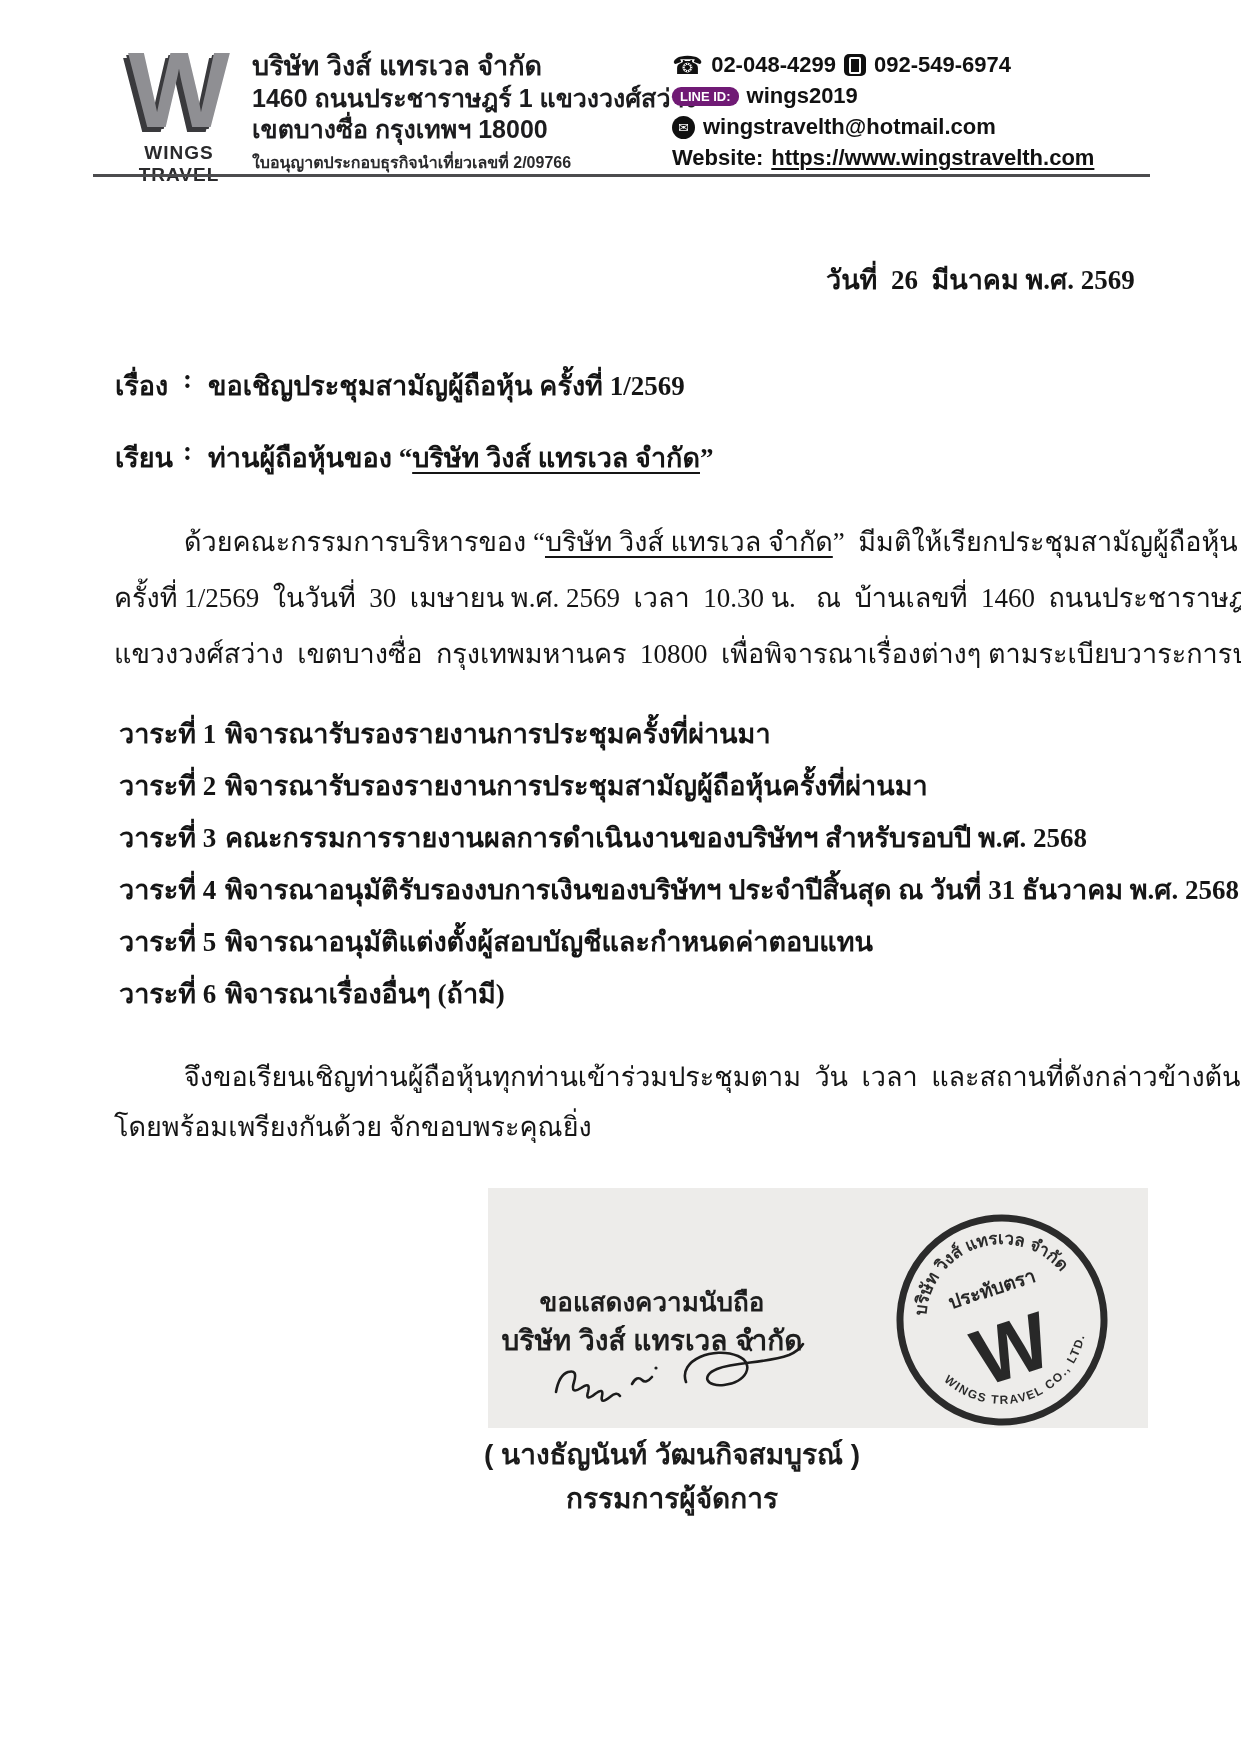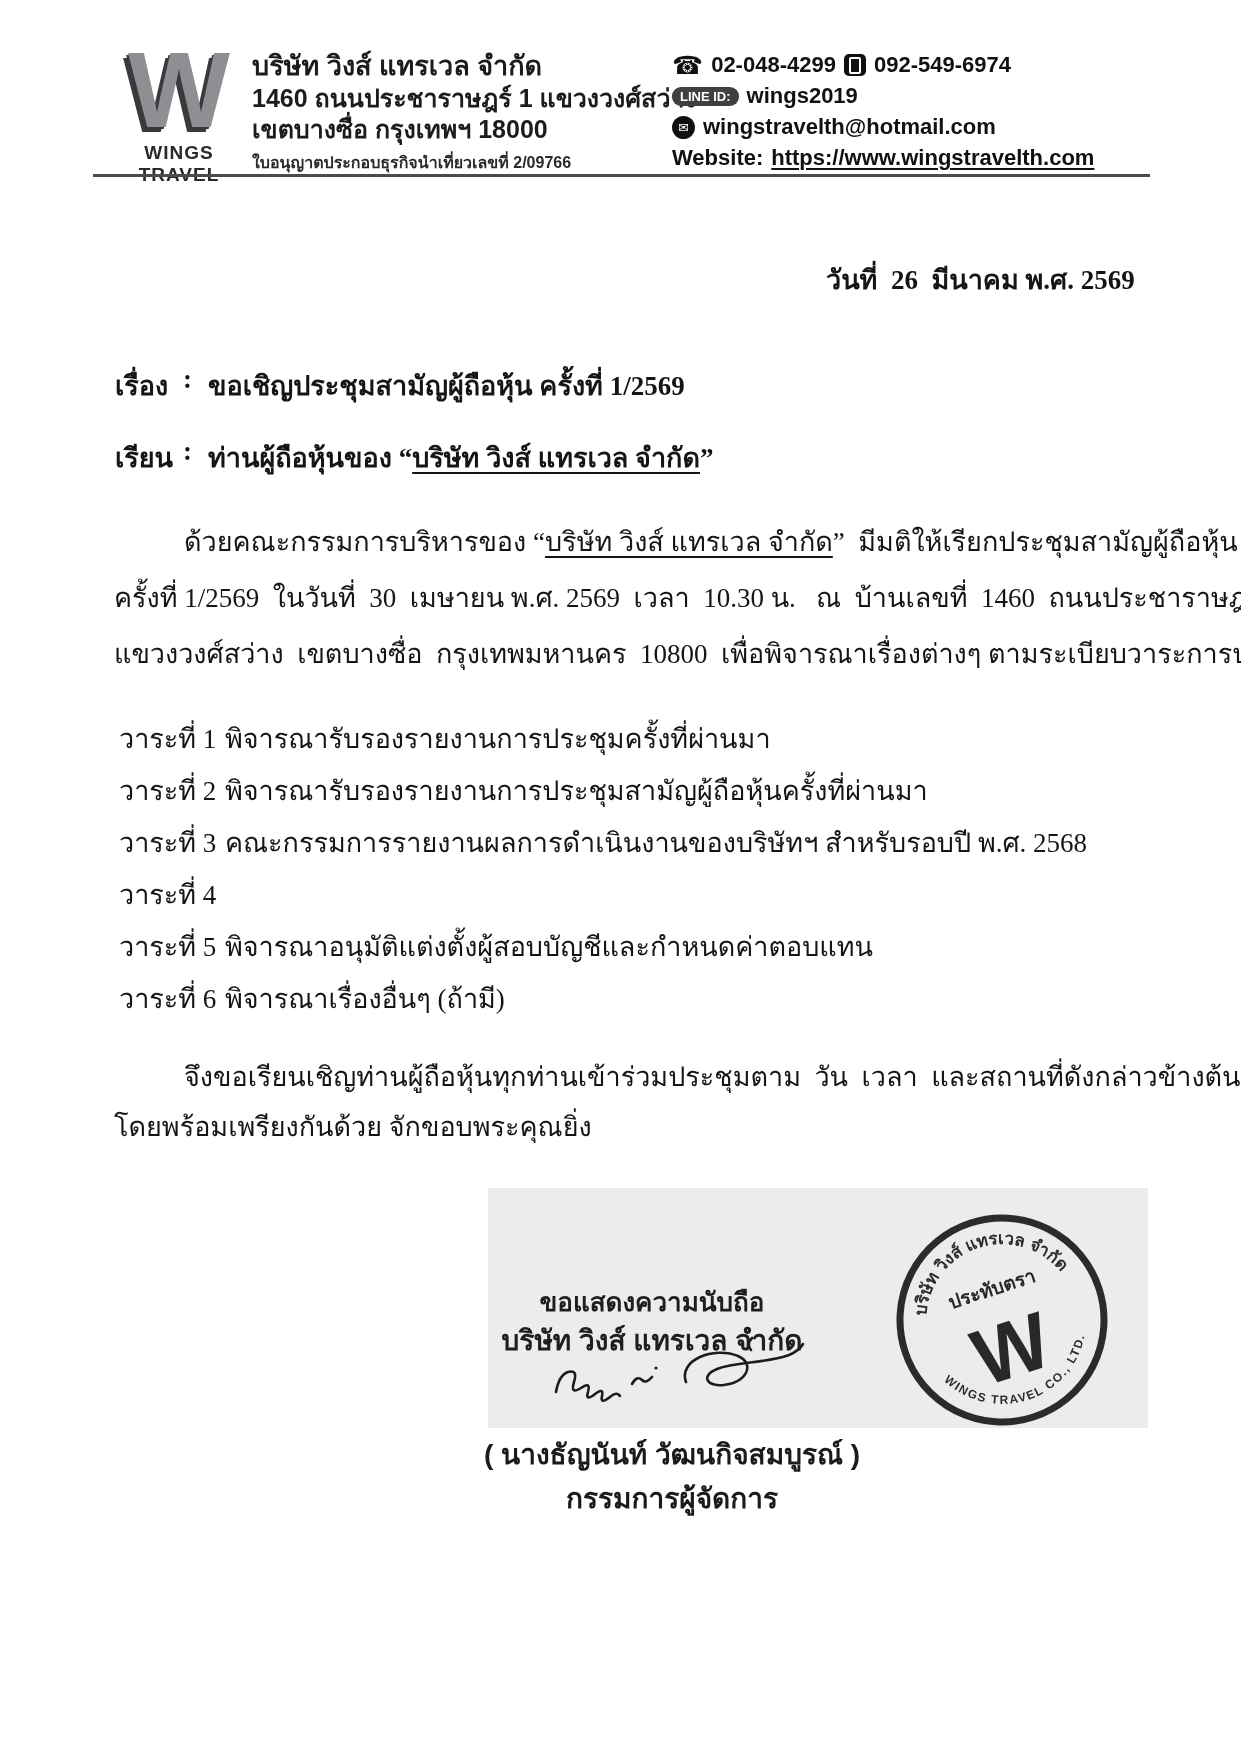--- a/index.html
+++ b/index.html
@@ -25,39 +25,39 @@
   .co-line2,.co-line3{font-size:25px; font-weight:bold; line-height:31px;}
   .co-license{font-size:16px; font-weight:bold; margin-top:5px; color:#2a2a2c;}
   .contact{position:absolute; left:672px; top:52px; width:480px;
     font-family:"Liberation Sans","DejaVu Sans",sans-serif; color:#111;
     display:flex; flex-direction:column; gap:5px;}
   .c-row{display:flex; align-items:center; gap:8px; font-size:22px; font-weight:bold;}
   .phone-glyph{font-size:25px; line-height:22px;}
   .icon-mobile{display:inline-flex; align-items:center; justify-content:center;
     width:22px;height:22px;background:#101010;border-radius:5px;}
   .icon-mobile-screen{width:8px;height:13px;border:2px solid #fff;border-radius:2px;}
-  .line-badge{background:#404040;color:#fff;font-size:13px;font-weight:bold;
+  .line-badge{background:#701a75;color:#fff;font-size:13px;font-weight:bold;
     border-radius:9px;padding:3px 8px;line-height:13px;}
   .icon-mail{display:inline-flex;align-items:center;justify-content:center;
     width:23px;height:23px;background:#101010;border-radius:50%;color:#fff;font-size:13px;}
   .url{text-decoration:underline;text-underline-offset:3px;}
   .head-rule{position:absolute;left:93px;top:174px;width:1057px;height:3px;background:#4c4c4e;}
   
   .dateline{position:absolute;left:826px;top:258px;font-size:27px;font-weight:bold;white-space:pre;}
   .row-label{position:absolute;left:115px;display:flex;font-size:27px;font-weight:bold;}
   .row-label .lbl{width:62px;}
   .row-label .sep{margin:0 16px 0 6px;}
   .subject-row{top:364px;}
   .to-row{top:436px;}
   .u{text-decoration:underline;text-underline-offset:5px;text-decoration-thickness:1.5px;}
   .para{position:absolute;left:114px;top:514px;width:1045px;font-size:27px;line-height:56px;}
   .para .ln{white-space:pre;}
   .indent{padding-left:70px;}
   .agenda{position:absolute;left:119px;top:712px;font-size:27px;}
-  .agenda-row{display:flex;height:52px;align-items:center;}
+  .agenda-row{display:flex;height:52px;align-items:flex-start;font-weight:bold;}
   .agenda-no{width:106px;}
   .agenda-text{white-space:pre;}
   .closing{position:absolute;left:114px;top:1052px;width:1000px;font-size:27px;line-height:50px;}
   .closing .ln{white-space:pre;}
   
   .scan{position:absolute;left:488px;top:1188px;width:660px;height:240px;background:#edecea;}
   .signoff{position:absolute;left:482px;top:1284px;width:340px;text-align:center;
     font-family:"Liberation Sans","DejaVu Sans",sans-serif;font-weight:bold;color:#1e1e1e;}
   .signoff-1{font-size:26px;line-height:36px;}
   .signoff-2{font-size:28px;line-height:42px;}
@@ -139,20 +139,21 @@
     <div class="agenda-row">
       <span class="agenda-no">วาระที่ 2</span>
       <span class="agenda-text">พิจารณารับรองรายงานการประชุมสามัญผู้ถือหุ้นครั้งที่ผ่านมา</span>
     </div>
     <div class="agenda-row">
       <span class="agenda-no">วาระที่ 3</span>
       <span class="agenda-text">คณะกรรมการรายงานผลการดำเนินงานของบริษัทฯ สำหรับรอบปี พ.ศ. 2568</span>
     </div>
     <div class="agenda-row">
       <span class="agenda-no">วาระที่ 4</span>
+      <span class="agenda-text">พิจารณาอนุมัติรับรองงบการเงินของบริษัทฯ ประจำปีสิ้นสุด ณ วันที่ 31 ธันวาคม พ.ศ. 2568</span>
     </div>
     <div class="agenda-row">
       <span class="agenda-no">วาระที่ 5</span>
       <span class="agenda-text">พิจารณาอนุมัติแต่งตั้งผู้สอบบัญชีและกำหนดค่าตอบแทน</span>
     </div>
     <div class="agenda-row">
       <span class="agenda-no">วาระที่ 6</span>
       <span class="agenda-text">พิจารณาเรื่องอื่นๆ (ถ้ามี)</span>
     </div>
   </div>

